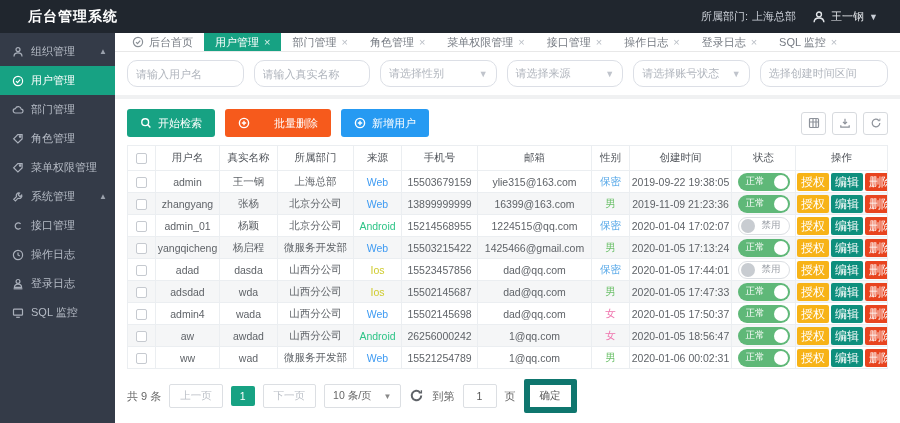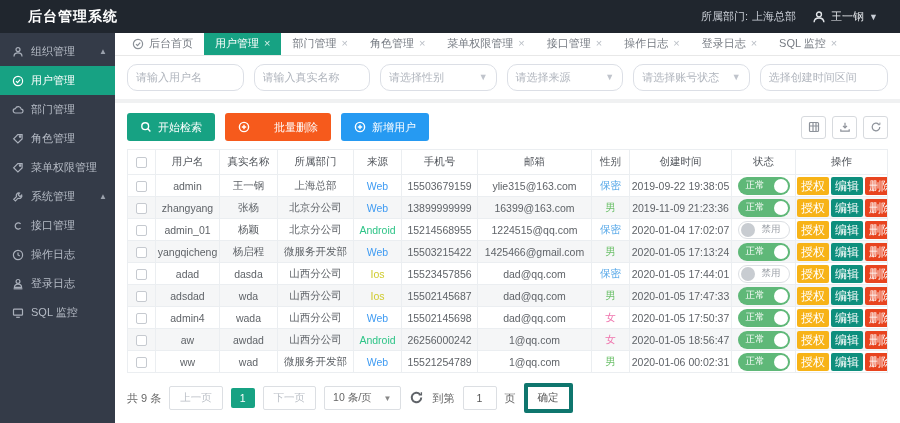--- a/index.html
+++ b/index.html
@@ -78,21 +78,21 @@
 
   .pagination { display:flex; align-items:center; gap:8px; padding:10px 0; font-size:11px; color:#666; }
   .pg-total { color:#666; }
   .pg-btn { border:1px solid #dcdfe3; border-radius:2px; padding:4px 10px; color:#b9bec5; background:#fff; cursor:pointer; font-size:10.5px; }
   .pg-num { border-radius:2px; padding:4px 9px; background:#17a283; color:#fff; cursor:pointer; font-size:10.5px; }
   .pg-size { border:1px solid #dcdfe3; border-radius:2px; padding:4px 8px; display:flex; align-items:center; gap:12px; color:#666; cursor:pointer; font-size:10.5px; }
   .pg-size .caret2 { font-size:8px; color:#888; }
   .pg-refresh { width:16px; height:16px; color:#5f6368; cursor:pointer; display:inline-flex; }
   .pg-refresh svg { width:15px; height:15px; stroke:currentColor; fill:none; stroke-width:1.6; }
   .pg-jump-input { width:34px; height:24px; border:1px solid #dcdfe3; border-radius:2px; text-align:center; font-size:10.5px; color:#555; outline:none; font-family:inherit; }
-  .pg-confirm { border:4px solid #0f766e; border-radius:2px; padding:4px 10px; color:#555; background:#fff; cursor:pointer; font-size:10.5px; }
+  .pg-confirm { border:6px solid #0f766e; border-radius:2px; padding:4px 10px; color:#555; background:#fff; cursor:pointer; font-size:10.5px; }
 </style>
 </head>
 <body>
 
 <div class="topbar">
   <div class="logo">后台管理系统</div>
   <div class="topbar-right">
     <div class="dept">
       <span>所属部门:</span>
       <span>上海总部</span>

